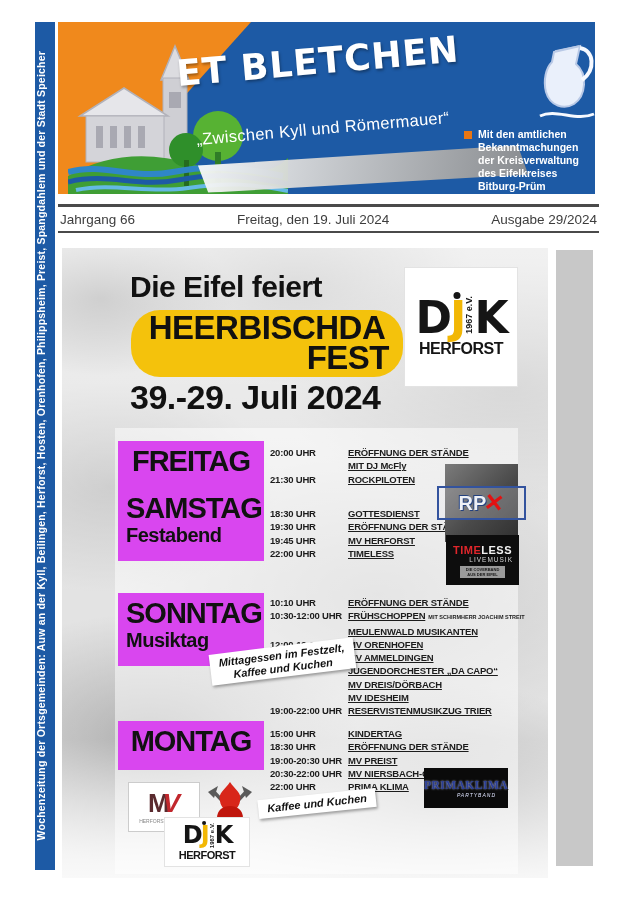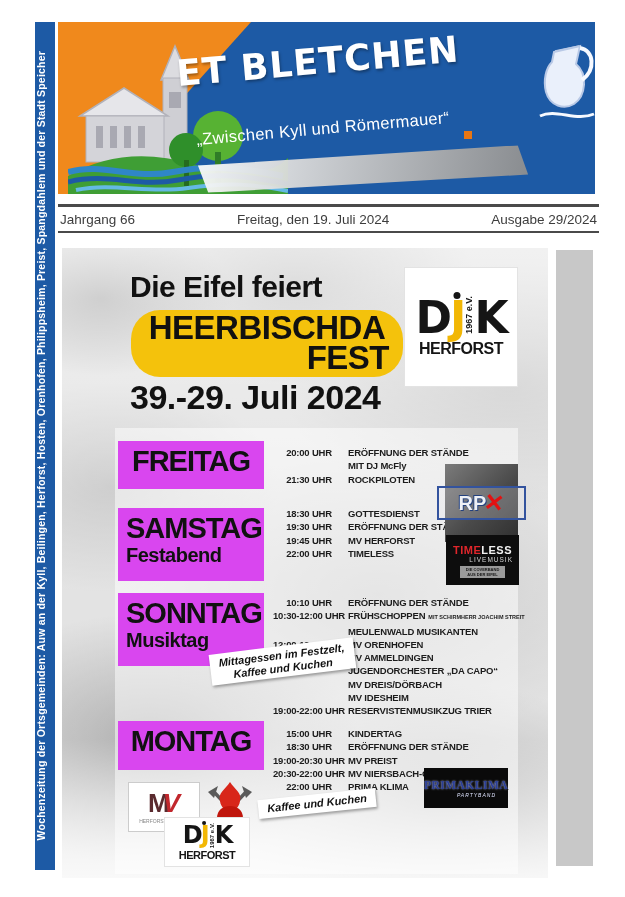--- a/index.html
+++ b/index.html
@@ -74,29 +74,29 @@
                 top:-.1em;left:50%;transform:translateX(-50%);}
   .djk-year{writing-mode:vertical-rl;transform:rotate(180deg);font-weight:700;color:#151515;margin-left:1px;}
   .djk-big .djk-year{font-size:9px;} .djk-small .djk-year{font-size:6px;}
   .djk-place{font-weight:800;color:#151515;letter-spacing:-.5px;}
   .djk-big .djk-place{font-size:16px;} .djk-small .djk-place{font-size:11px;}
 
   
   .day-box{position:absolute;left:56px;width:146px;background:#d946ef;color:#111;padding:4px 8px 5px;box-sizing:border-box;}
   .day-name{font-size:29px;font-weight:800;letter-spacing:-1px;line-height:32px;display:block;text-align:center;}
   .day-tag{font-size:20px;font-weight:800;letter-spacing:-.5px;line-height:22px;display:block;}
-  .box-freitag{top:193px;height:48px;} .box-samstag{top:260px;height:73px;}
+  .box-freitag{top:193px;height:48px;} .box-samstag{top:240px;height:73px;}
   .box-sonntag{top:345px;height:73px;} .box-montag{top:473px;height:49px;}
 
   
   .sched{position:absolute;left:208px;}
   .sched-freitag{top:198px;} .sched-samstag{top:259px;} .sched-sonntag{top:348px;} .sched-montag{top:479px;}
-  .sched-row{display:flex;align-items:baseline;line-height:13.3px;text-align:center;}
+  .sched-row{display:flex;align-items:baseline;line-height:13.3px;}
   .sched-time{width:78px;flex:none;font-size:9.5px;font-weight:700;color:#1c1c1c;letter-spacing:-.2px;}
-  .sched-event{font-size:9.5px;font-weight:700;color:#1c1c1c;white-space:nowrap;letter-spacing:-.2px;}
+  .sched-event{font-size:9.5px;font-weight:700;color:#1c1c1c;white-space:nowrap;letter-spacing:-.2px;text-decoration:underline;}
   .sched-small{font-size:5.5px;font-weight:700;color:#1c1c1c;margin-left:3px;}
 
   
   .logo-rpx{position:absolute;left:383px;top:216px;width:73px;height:78px;
             background:linear-gradient(135deg,#7b7b7b,#4a4a4a 55%,#2f2f2f);
             display:flex;align-items:center;justify-content:center;}
   .rpx-frame{border:2px solid #33539e;background:rgba(230,233,240,.25);padding:3px 20px;display:flex;align-items:center;}
   .rpx-text{font-size:20px;font-weight:800;color:#eef0f5;text-shadow:1px 1px 0 #22407e,-1px -1px 0 #22407e;}
   .rpx-x{color:#e21212;font-size:24px;font-weight:800;margin-left:-2px;transform:rotate(8deg);line-height:1;}
 
@@ -167,20 +167,27 @@
 
     <svg class="jug" width="62" height="100" viewBox="0 0 62 100">
       <path d="M18 22 L44 16 L40 34 C52 44 50 66 38 74 C28 80 14 76 10 62 C7 50 10 38 16 32 Z" fill="#f6f9ff" fill-opacity="0.95" stroke="#b9c9e6" stroke-width="2"></path>
       <path d="M44 18 C58 20 60 40 46 50" fill="none" stroke="#f6f9ff" stroke-width="4"></path>
       <path d="M19 21 L43 16" stroke="#b9c9e6" stroke-width="1.5"></path>
       <path d="M4 86 C20 78 40 92 58 84" stroke="#f6f9ff" stroke-width="3" fill="none"></path>
     </svg>
 
     <div class="official-note">
       <span class="bullet"></span>
+      <div class="note-lines">
+        <div>Mit den amtlichen</div>
+        <div>Bekanntmachungen</div>
+        <div>der Kreisverwaltung</div>
+        <div>des Eifelkreises</div>
+        <div>Bitburg-Prüm</div>
+      </div>
     </div>
   </div>
 
   <div class="dateline">
     <span>Jahrgang 66</span>
     <span>Freitag, den 19. Juli 2024</span>
     <span>Ausgabe 29/2024</span>
   </div>
 
   <div class="poster">

